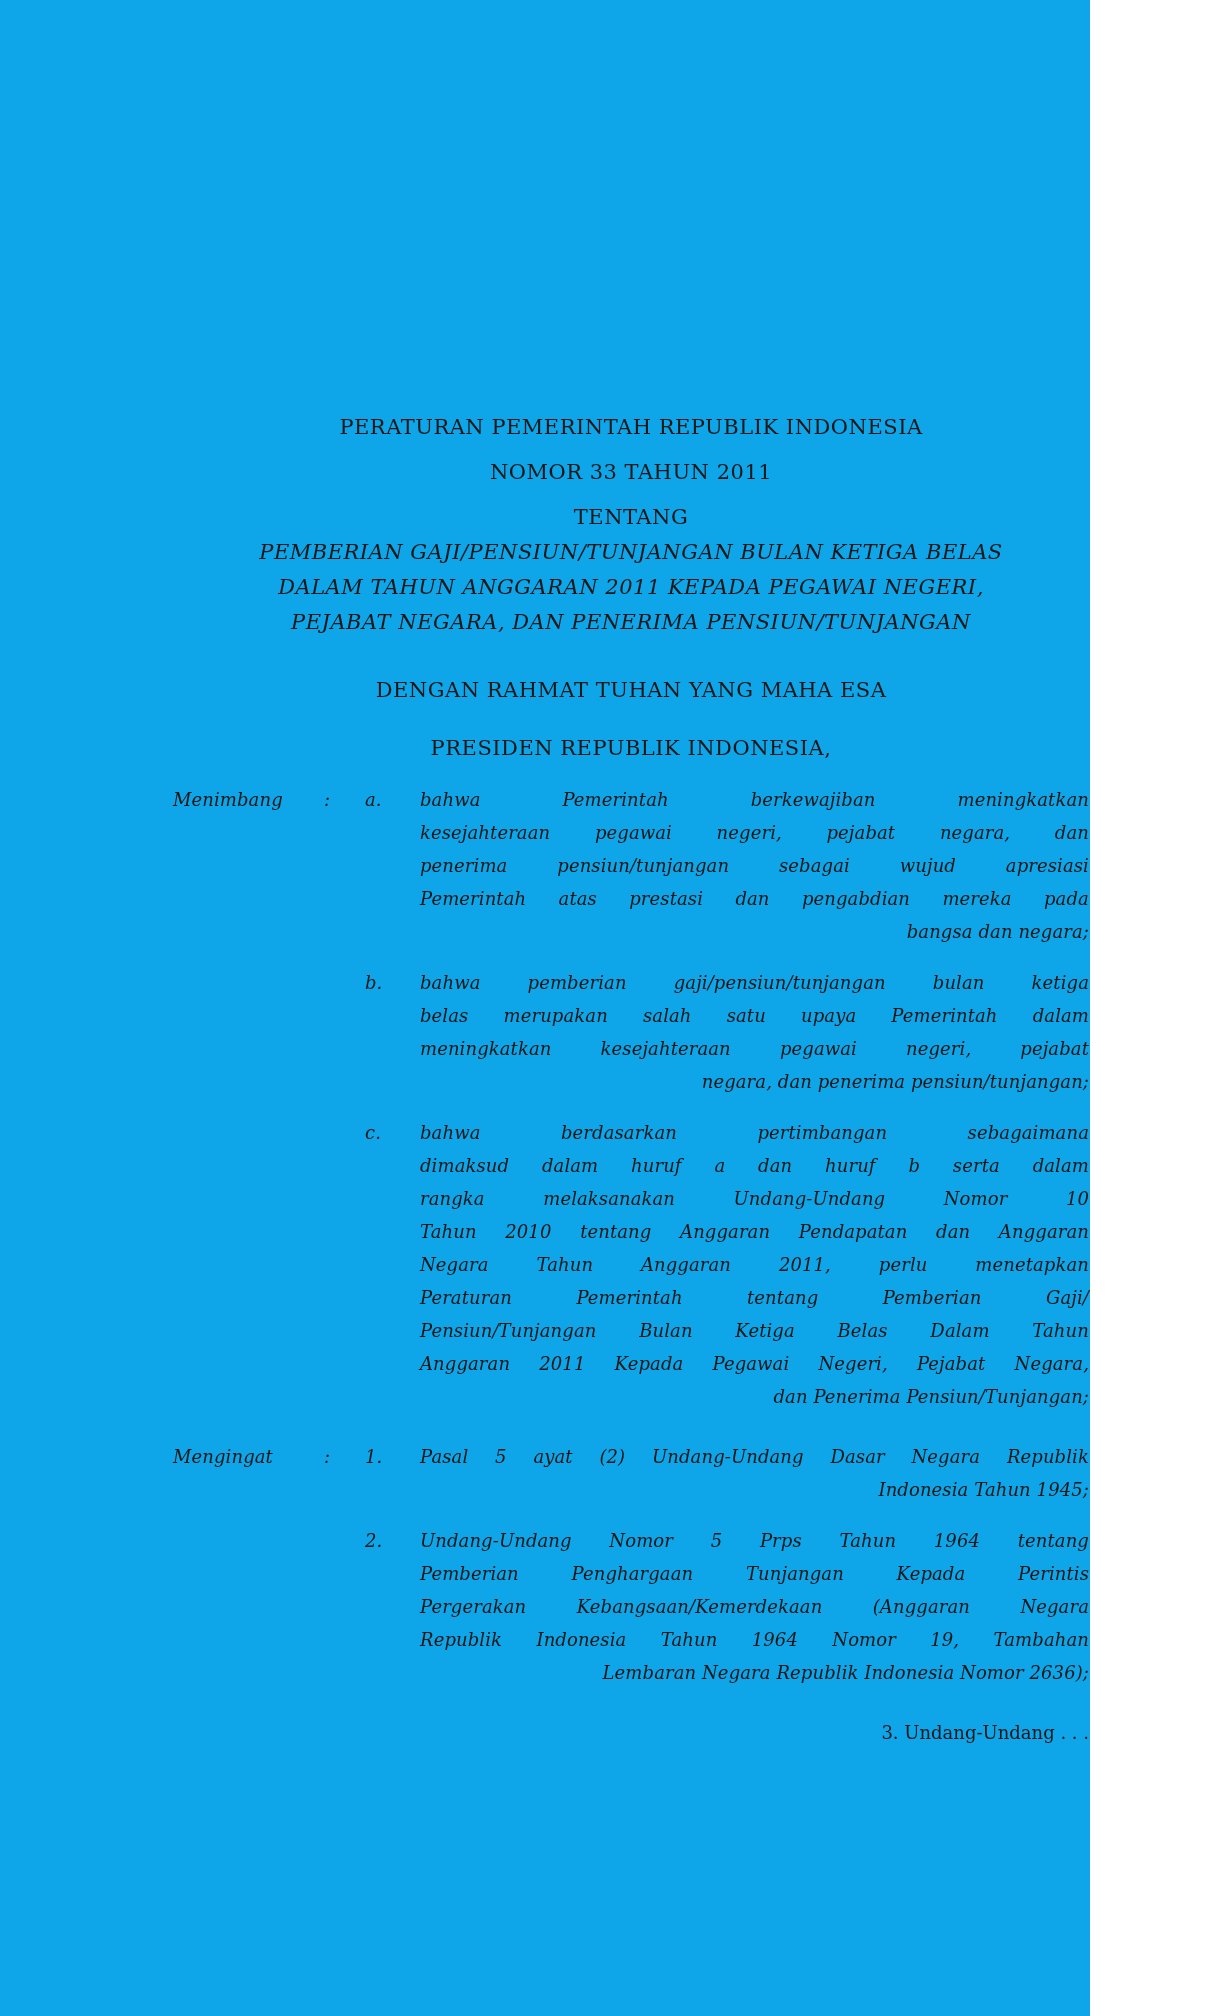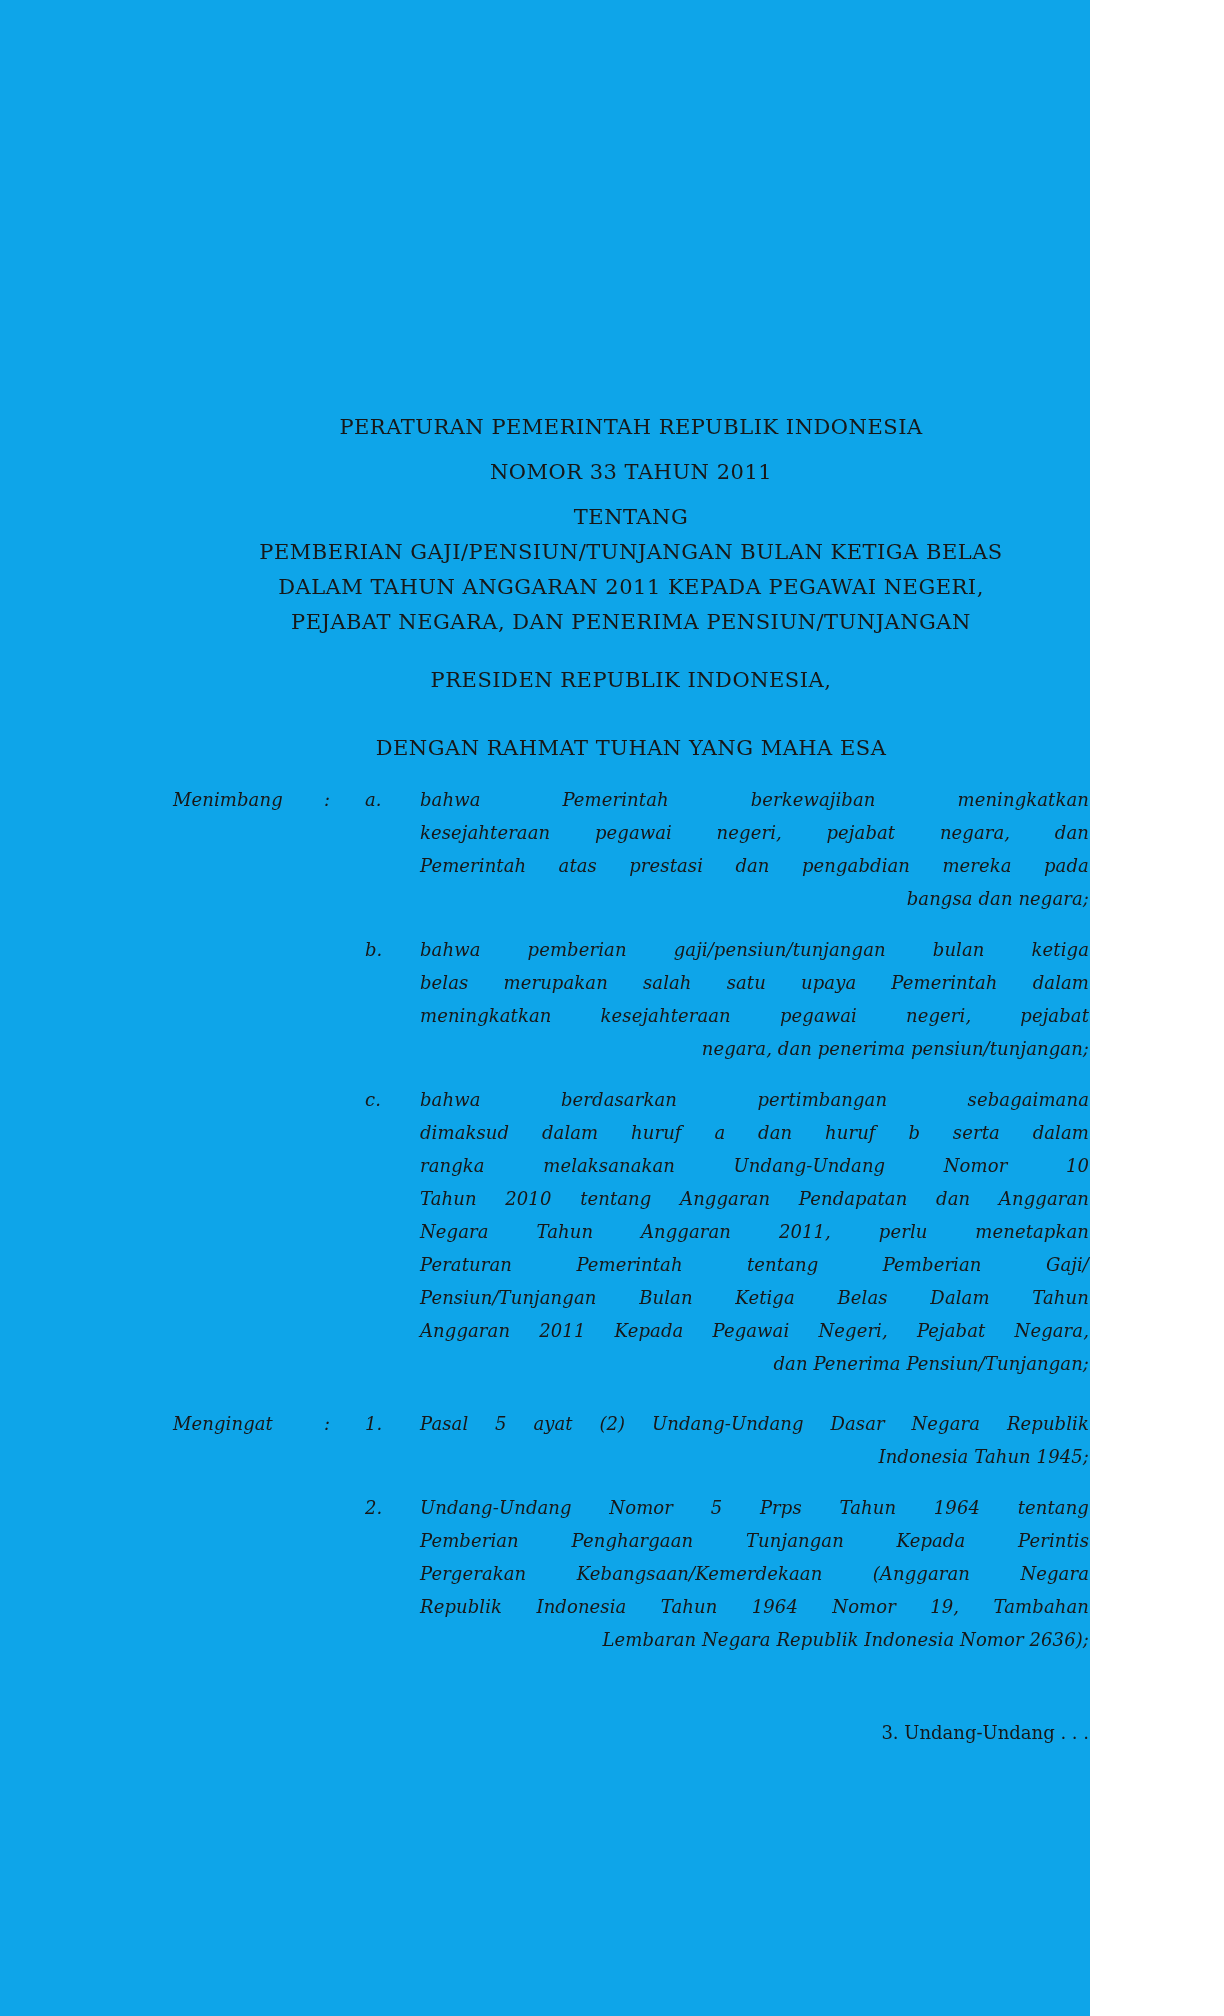--- a/index.html
+++ b/index.html
@@ -19,21 +19,21 @@
     left:173px; top:411px;
     width:916px;
     text-align:center;
     font-size:21px;
     line-height:32px;
     letter-spacing:0.5px;
     white-space:nowrap;
   }
   .tline{display:block;}
   .gap-before{margin-top:13px;}
-  .tight{margin-top:3px;}
+  .tight{margin-top:3px;font-style:italic;}
   .invocation{margin-top:36px;}
   .authority{margin-top:26px;}
   
   .content{
     position:absolute;
     left:173px; top:783px;
     width:916px;
     font-size:18px;
     line-height:33px;
     letter-spacing:0.1px;
@@ -65,22 +65,22 @@
 
 <div class="page">
 
   <header class="title-block">
     <span class="tline">PERATURAN PEMERINTAH REPUBLIK INDONESIA</span>
     <span class="tline gap-before">NOMOR 33 TAHUN 2011</span>
     <span class="tline gap-before">TENTANG</span>
     <span class="tline tight">PEMBERIAN GAJI/PENSIUN/TUNJANGAN BULAN KETIGA BELAS</span>
     <span class="tline tight">DALAM TAHUN ANGGARAN 2011 KEPADA PEGAWAI NEGERI,</span>
     <span class="tline tight">PEJABAT NEGARA, DAN PENERIMA PENSIUN/TUNJANGAN</span>
+    <span class="tline invocation">DENGAN RAHMAT TUHAN YANG MAHA ESA</span>
     <span class="tline authority">PRESIDEN REPUBLIK INDONESIA,</span>
-    <span class="tline invocation">DENGAN RAHMAT TUHAN YANG MAHA ESA</span>
   </header>
 
   <main class="content" id="sections">
       <section class="sec">
         <div class="sec-label">Menimbang</div>
         <div class="sec-colon">:</div>
         <div class="sec-items">
           <div class="item">
             <div class="marker">a.</div>
             <div class="item-text">
@@ -90,20 +90,27 @@
                 <span class="w">berkewajiban</span>
                 <span class="w">meningkatkan</span>
               </div>
               <div class="jline">
                 <span class="w">kesejahteraan</span>
                 <span class="w">pegawai</span>
                 <span class="w">negeri,</span>
                 <span class="w">pejabat</span>
                 <span class="w">negara,</span>
                 <span class="w">dan</span>
+              </div>
+              <div class="jline">
+                <span class="w">penerima</span>
+                <span class="w">pensiun/tunjangan</span>
+                <span class="w">sebagai</span>
+                <span class="w">wujud</span>
+                <span class="w">apresiasi</span>
               </div>
               <div class="jline">
                 <span class="w">Pemerintah</span>
                 <span class="w">atas</span>
                 <span class="w">prestasi</span>
                 <span class="w">dan</span>
                 <span class="w">pengabdian</span>
                 <span class="w">mereka</span>
                 <span class="w">pada</span>
               </div>

